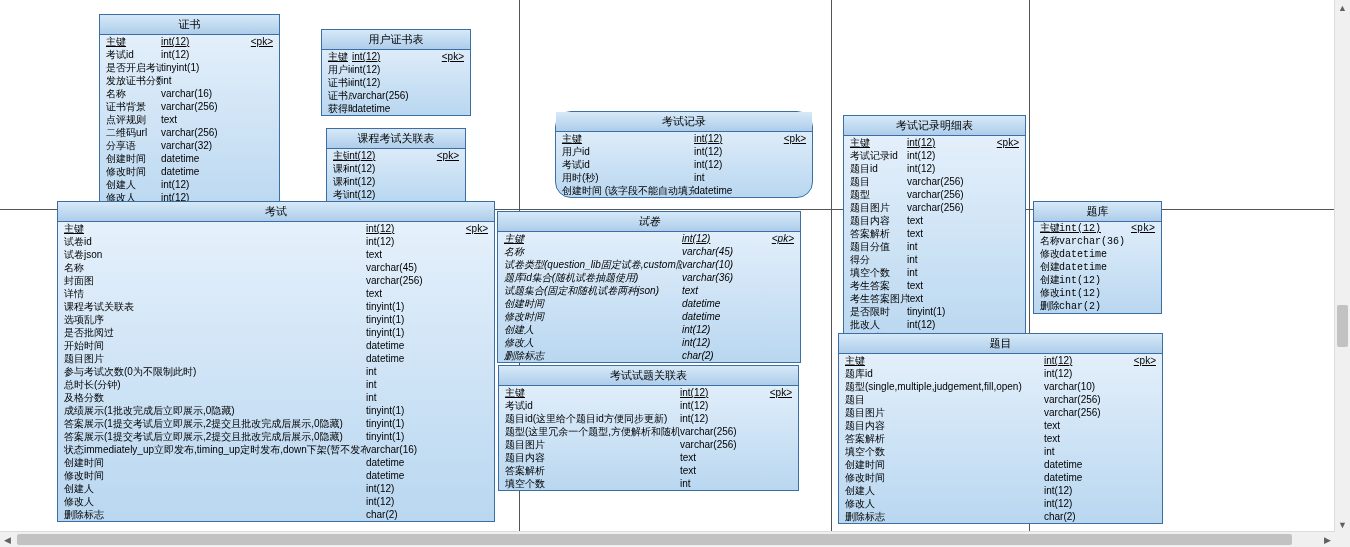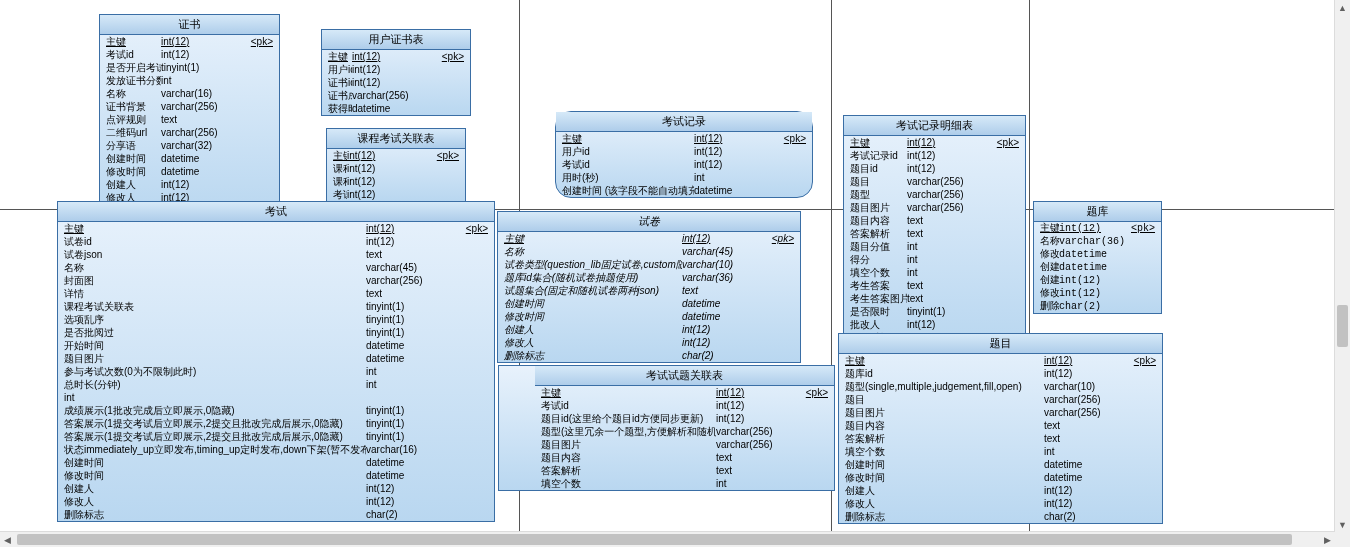--- a/index.html
+++ b/index.html
@@ -215,20 +215,21 @@
           <div class="c1">参与考试次数(0为不限制此时)</div>
           <div class="c2" style="width: 94px;">int</div>
           <div class="c3 u"></div>
         </div>
         <div class="row">
           <div class="c1">总时长(分钟)</div>
           <div class="c2" style="width: 94px;">int</div>
           <div class="c3 u"></div>
         </div>
         <div class="row">
+          <div class="c1">及格分数</div>
           <div class="c2" style="width: 94px;">int</div>
           <div class="c3 u"></div>
         </div>
         <div class="row">
           <div class="c1">成绩展示(1批改完成后立即展示,0隐藏)</div>
           <div class="c2" style="width: 94px;">tinyint(1)</div>
           <div class="c3 u"></div>
         </div>
         <div class="row">
           <div class="c1">答案展示(1提交考试后立即展示,2提交且批改完成后展示,0隐藏)</div>
@@ -345,21 +346,21 @@
           <div class="c1">修改人</div>
           <div class="c2">int(12)</div>
           <div class="c3 u"></div>
         </div>
         <div class="row">
           <div class="c1">删除标志</div>
           <div class="c2">char(2)</div>
           <div class="c3 u"></div>
         </div>
       </div>
-      <div class="box" style="left: 498px; top: 365px; width: 299px; padding-left: 36px;">
+      <div class="box" style="left: 498px; top: 365px; width: 299px;">
         <div class="title">考试试题关联表</div>
         <div class="row">
           <div class="c1 u">主键</div>
           <div class="c2 u">int(12)</div>
           <div class="c3 u">&lt;pk&gt;</div>
         </div>
         <div class="row">
           <div class="c1">考试id</div>
           <div class="c2">int(12)</div>
           <div class="c3 u"></div>

